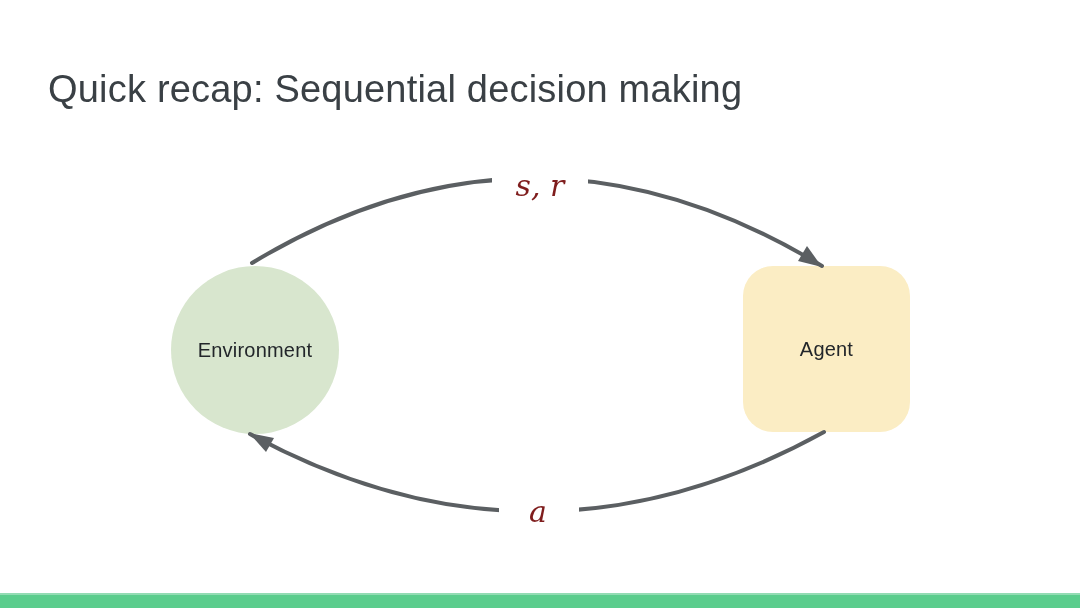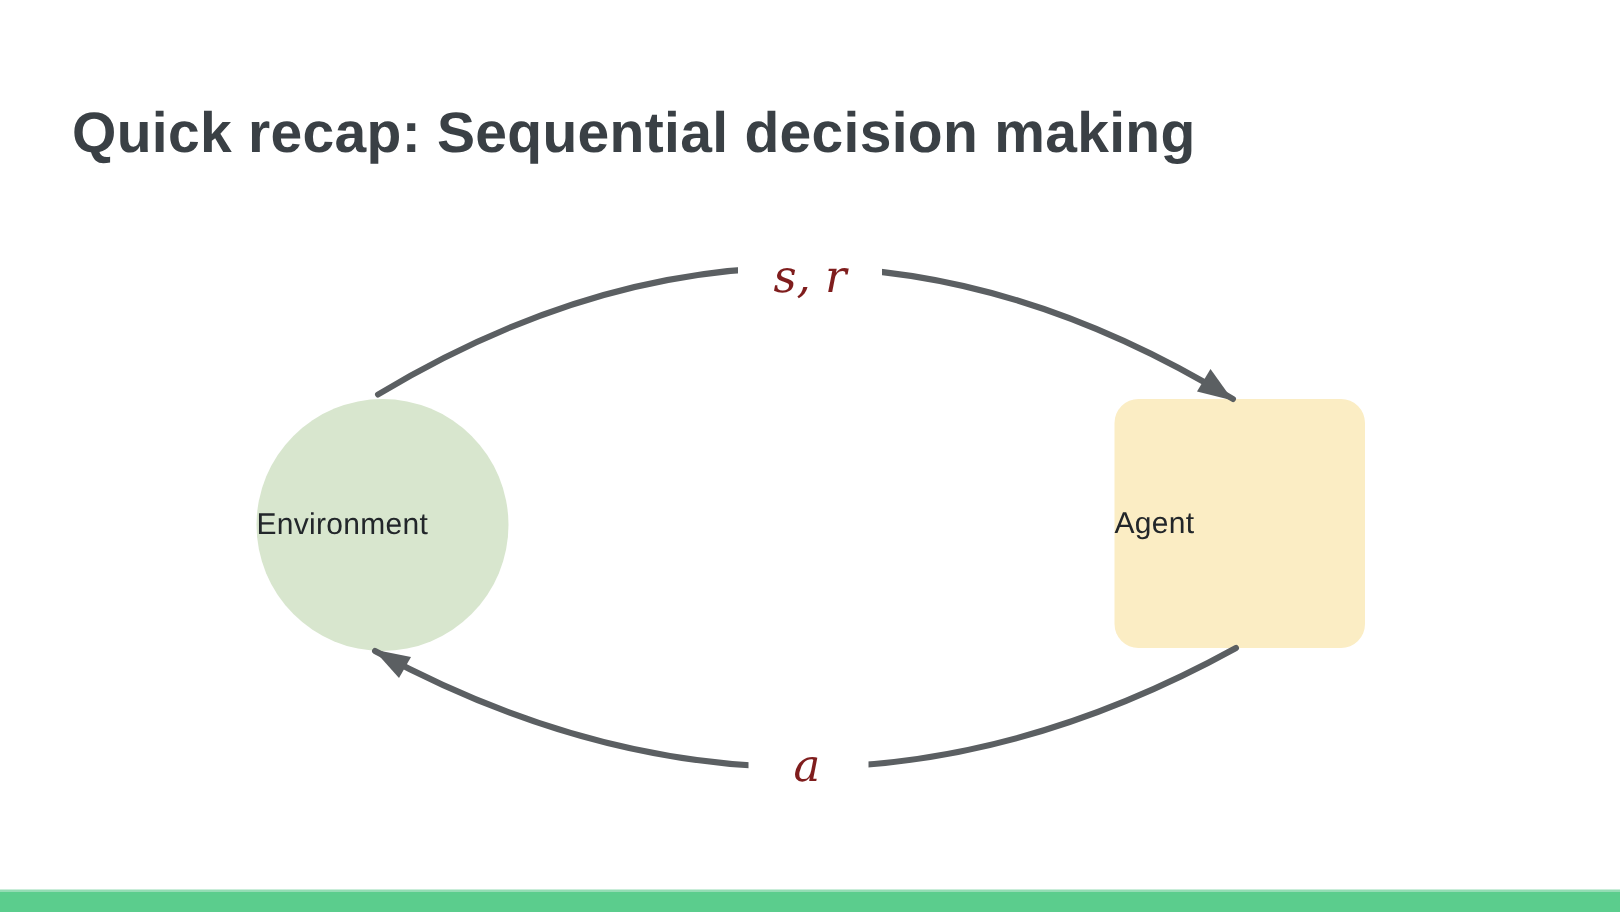--- a/index.html
+++ b/index.html
@@ -13,49 +13,50 @@
   .slide {
     position: absolute;
     inset: 0;
     background: #ffffff;
   }
   .title {
     position: absolute;
     left: 48px;
     top: 68px;
     font-size: 38px;
-    font-weight: 700;
+    font-weight: 400;
     letter-spacing: 0.2px;
     color: #3a4045;
     white-space: nowrap;
   }
   .node {
     position: absolute;
     display: flex;
     align-items: center;
+    justify-content: center;
   }
   .node .node-label {
     font-size: 20px;
     color: #22262a;
     letter-spacing: 0.2px;
   }
   .env-circle {
     left: 171px;
     top: 266px;
     width: 168px;
     height: 168px;
     border-radius: 50%;
     background: #d8e6ce;
   }
   .agent-box {
     left: 743px;
     top: 266px;
     width: 167px;
     height: 166px;
-    border-radius: 16px;
+    border-radius: 30px;
     background: #fbedc4;
   }
   .arrow-layer {
     position: absolute;
     inset: 0;
     width: 1080px;
     height: 608px;
     pointer-events: none;
   }
   .math-label {

